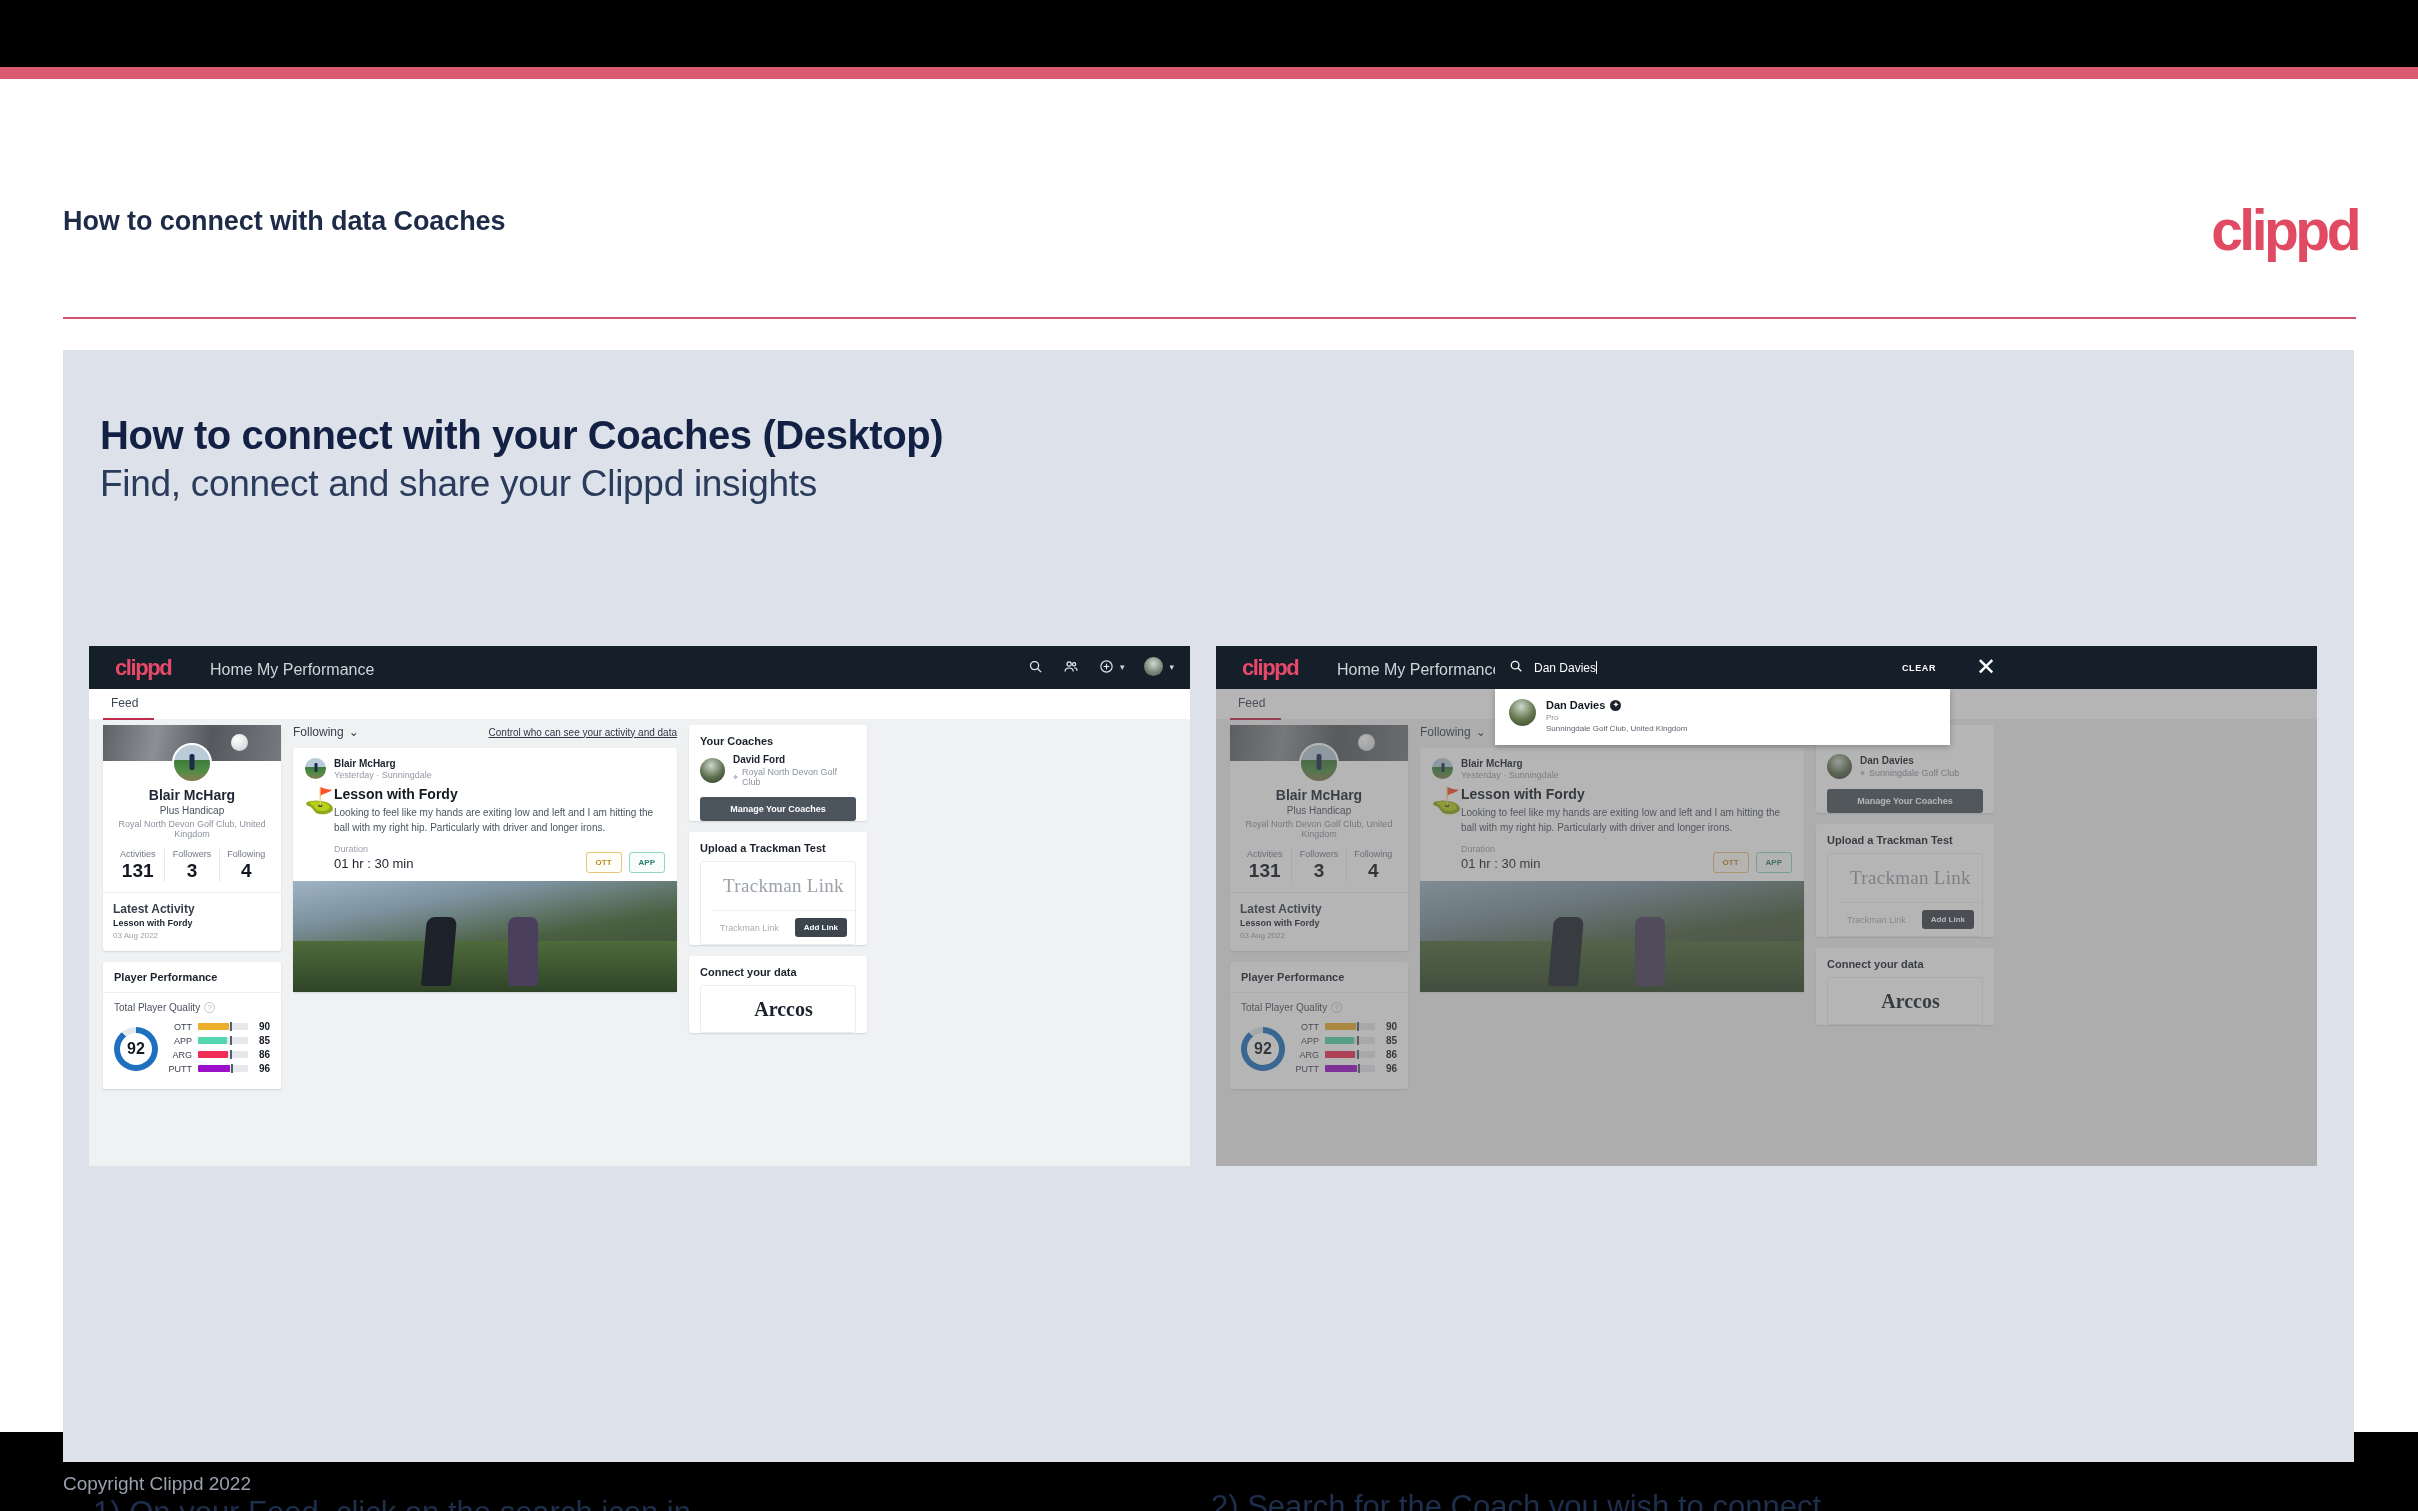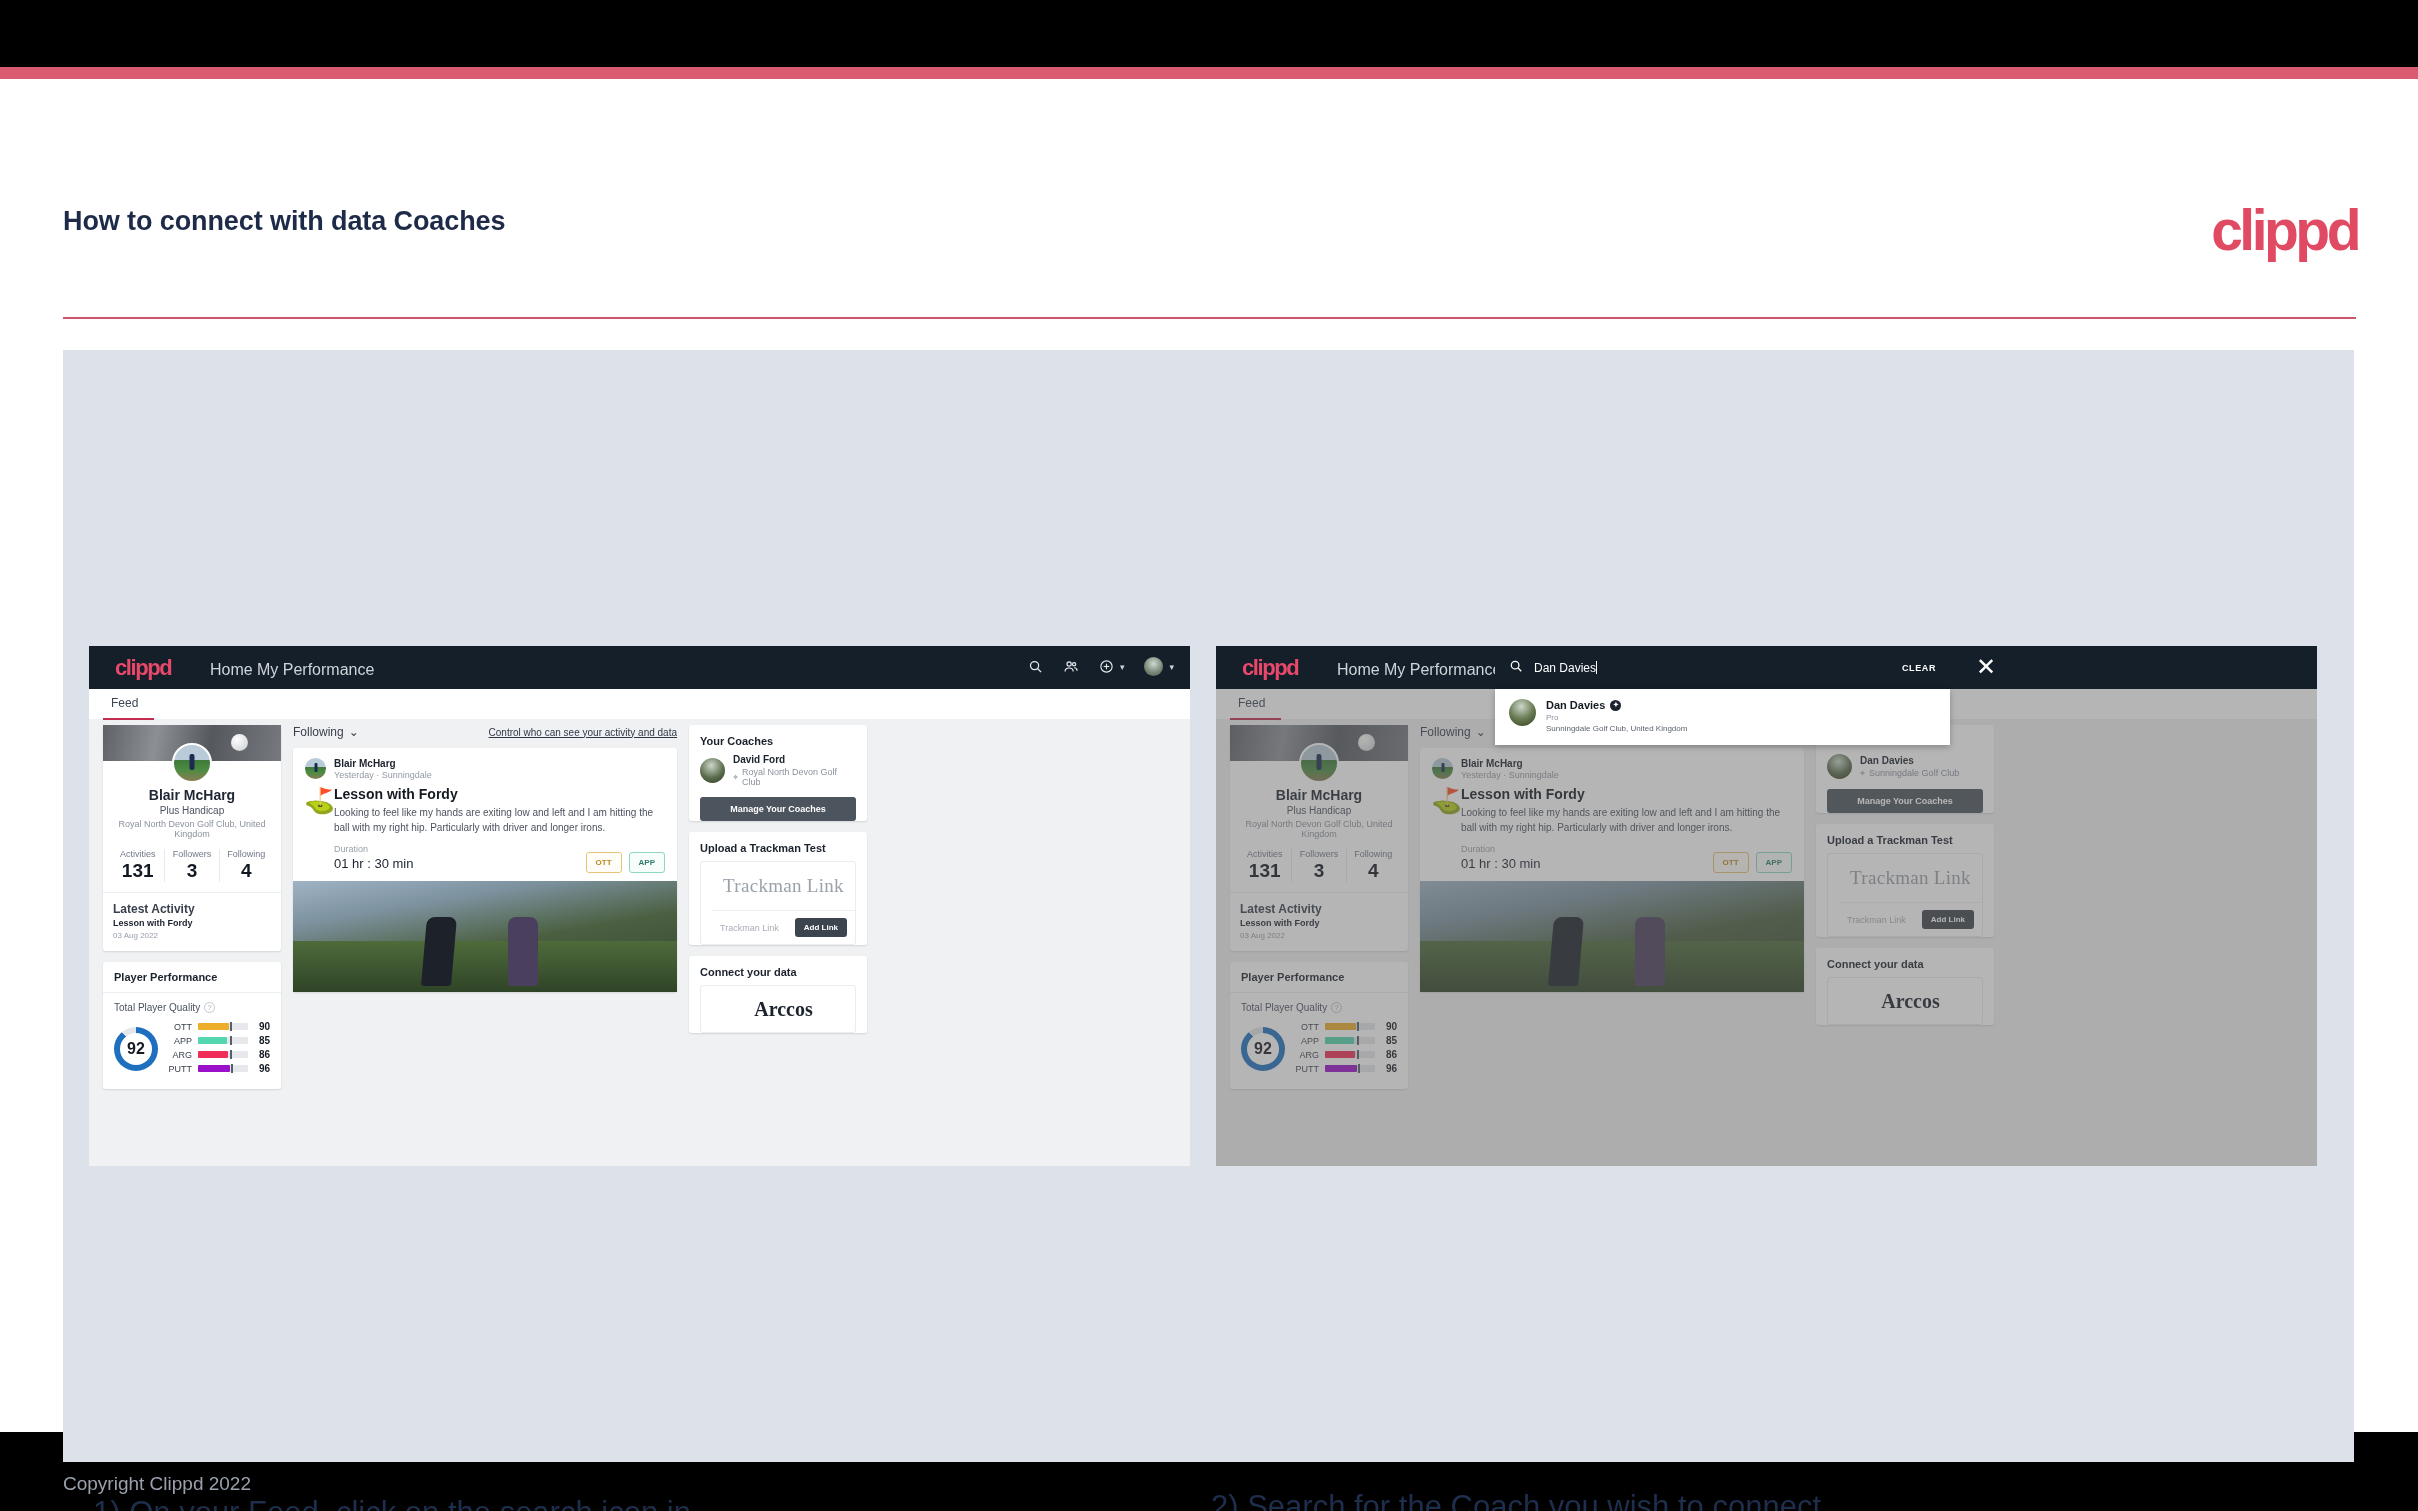--- a/index.html
+++ b/index.html
@@ -200,20 +200,22 @@
 
   <div class="page">
 
     <div class="slide-header">
       <div class="hdr-title">How to connect with data Coaches</div>
       <div class="brand-logo">clippd</div>
       <div class="hdr-rule"></div>
     </div>
 
     <div class="panel">
+      <div class="panel-h1">How to connect with your Coaches (Desktop)</div>
+      <div class="panel-h2">Find, connect and share your Clippd insights</div>
 
       <div class="caption cap1">1) On your Feed, click on the search icon in the top right of the screen.</div>
       <div class="caption cap2">2) Search for the Coach you wish to connect with.</div>
     </div>
 
     <div class="copyright">Copyright Clippd 2022</div>
 
     <div class="shot" id="shot1">
       <div class="app">
 

